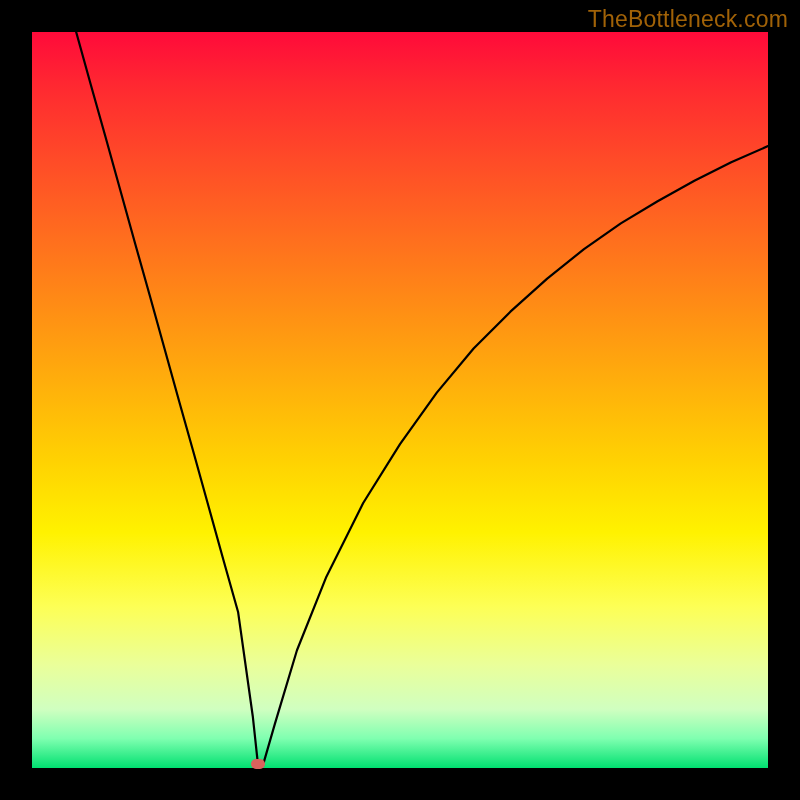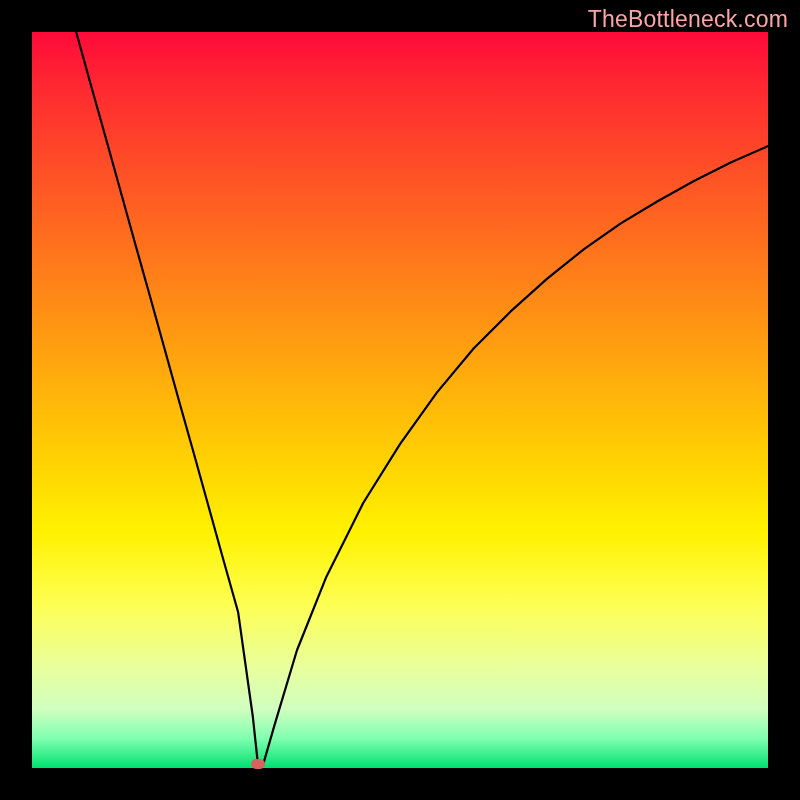--- a/index.html
+++ b/index.html
@@ -37,21 +37,21 @@
     left: 32px;
     top: 32px;
     width: 736px;
     height: 736px;
     pointer-events: none;
   }
   .watermark {
     position: absolute;
     top: 6px;
     right: 12px;
-    color: #fca5a5;
+    color: #a16207;
     font-size: 23px;
     font-weight: 500;
     letter-spacing: 0.2px;
   }
   .marker {
     position: absolute;
     width: 14px;
     height: 10px;
     background: #d9625d;
     border-radius: 5px;

